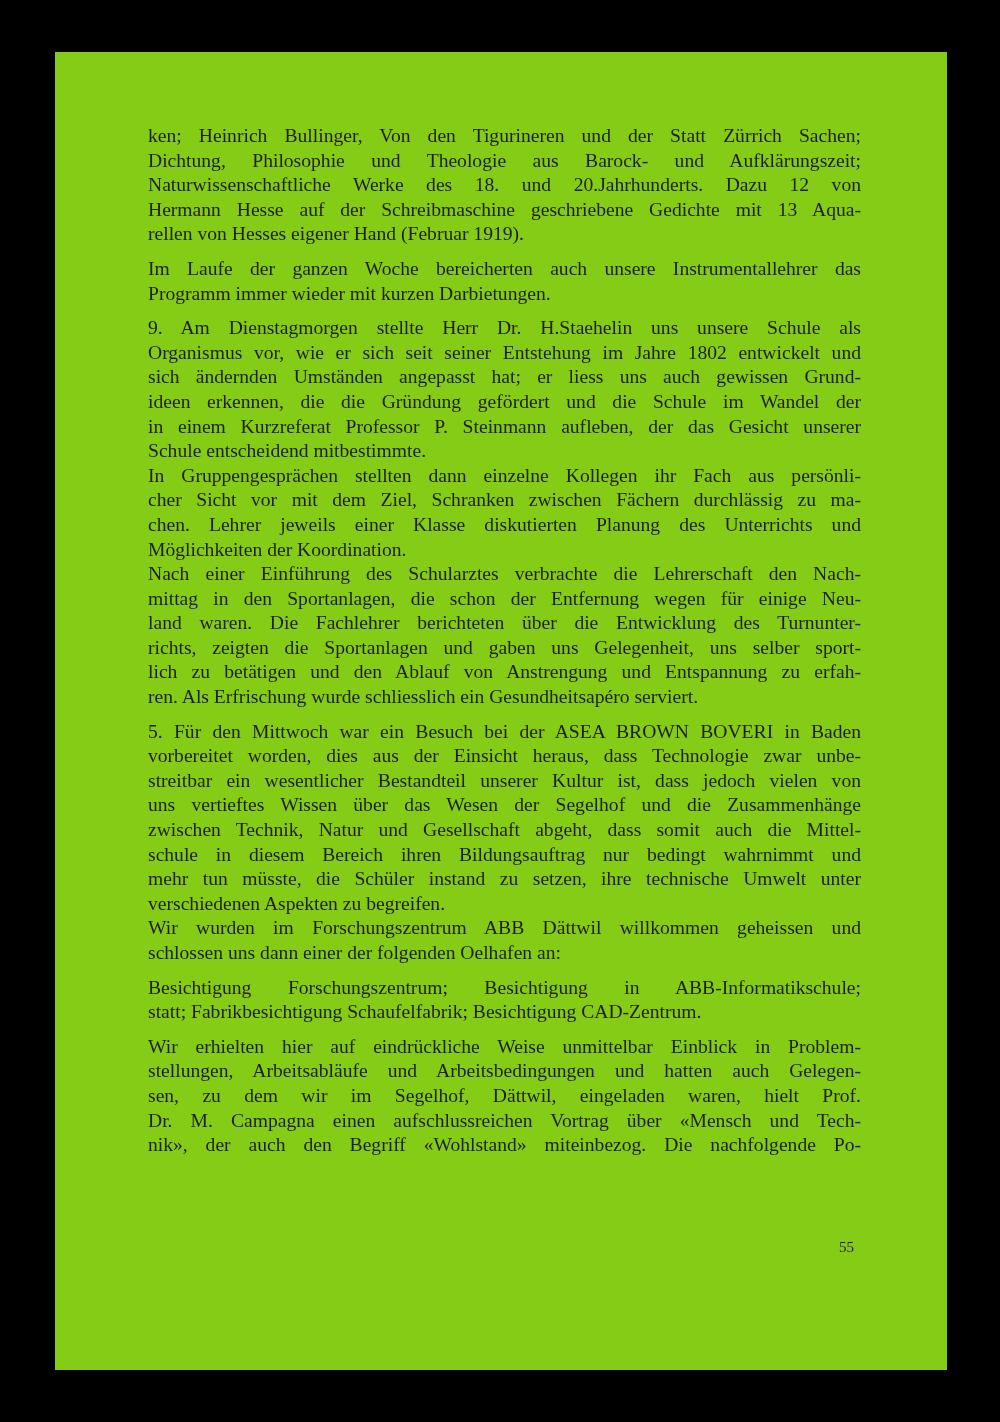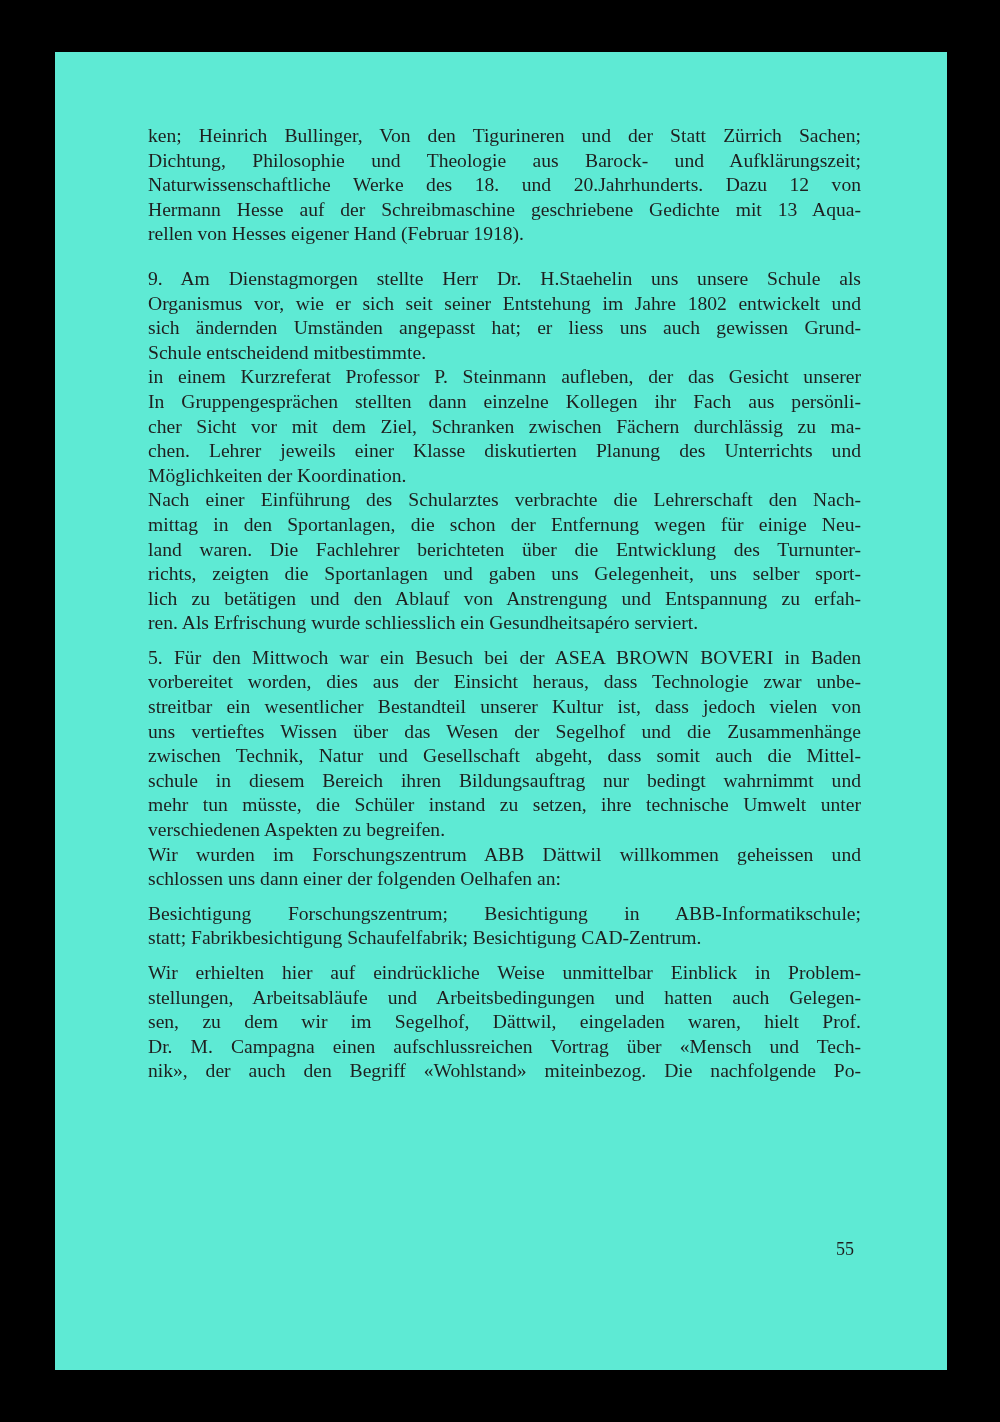--- a/index.html
+++ b/index.html
@@ -2,63 +2,68 @@
 <html><head>
 <meta charset="utf-8">
 <style>
   html, body { margin: 0; padding: 0; }
   body {
     width: 1000px; height: 1422px; background: #000;
     position: relative; overflow: hidden;
   }
   .page {
     position: absolute; left: 55px; top: 52px; width: 892px; height: 1318px;
-    background: #5eead4;
+    background: #84cc16;
     text-decoration: underline;
   }
   .content {
     position: absolute; left: 93px; top: 72px; width: 713px;
     font-family: "Liberation Serif", serif;
     font-size: 19.6px; line-height: 24.6px; color: #1f1f1f;
   }
   .line {
     display: block; white-space: nowrap;
     text-align: justify; text-align-last: justify;
     height: 24.6px;
   }
   .line.last { text-align-last: left; }
   .gap { height: 10px; }
   .pagenum {
     position: absolute; right: 93px; top: 1187px;
-    font-family: "Liberation Serif", serif; font-size: 18px; color: #1f1f1f;
+    font-family: "Liberation Serif", serif; font-size: 15px; color: #1f1f1f;
   }
 </style>
 </head>
 <body>
 
 <div class="page">
   <div class="content">
 
     <div>
       <span class="line">ken; Heinrich Bullinger, Von den Tigurineren und der Statt Zürrich Sachen;</span>
       <span class="line">Dichtung, Philosophie und Theologie aus Barock- und Aufklärungszeit;</span>
       <span class="line">Naturwissenschaftliche Werke des 18. und 20.Jahrhunderts. Dazu 12 von</span>
       <span class="line">Hermann Hesse auf der Schreibmaschine geschriebene Gedichte mit 13 Aqua-</span>
-      <span class="line last">rellen von Hesses eigener Hand (Februar 1918).</span>
+      <span class="line last">rellen von Hesses eigener Hand (Februar 1919).</span>
     </div>
     <div class="gap"></div>
 
+    <div>
+      <span class="line">Im Laufe der ganzen Woche bereicherten auch unsere Instrumentallehrer das</span>
+      <span class="line last">Programm immer wieder mit kurzen Darbietungen.</span>
+    </div>
     <div class="gap"></div>
 
     <div>
       <span class="line">9. Am Dienstagmorgen stellte Herr Dr. H.Staehelin uns unsere Schule als</span>
       <span class="line">Organismus vor, wie er sich seit seiner Entstehung im Jahre 1802 entwickelt und</span>
       <span class="line">sich ändernden Umständen angepasst hat; er liess uns auch gewissen Grund-</span>
+      <span class="line">ideen erkennen, die die Gründung gefördert und die Schule im Wandel der</span>
+      <span class="line">in einem Kurzreferat Professor P. Steinmann aufleben, der das Gesicht unserer</span>
       <span class="line last">Schule entscheidend mitbestimmte.</span>
-      <span class="line">in einem Kurzreferat Professor P. Steinmann aufleben, der das Gesicht unserer</span>
     </div>
 
     <div>
       <span class="line">In Gruppengesprächen stellten dann einzelne Kollegen ihr Fach aus persönli-</span>
       <span class="line">cher Sicht vor mit dem Ziel, Schranken zwischen Fächern durchlässig zu ma-</span>
       <span class="line">chen. Lehrer jeweils einer Klasse diskutierten Planung des Unterrichts und</span>
       <span class="line last">Möglichkeiten der Koordination.</span>
     </div>
 
     <div>

